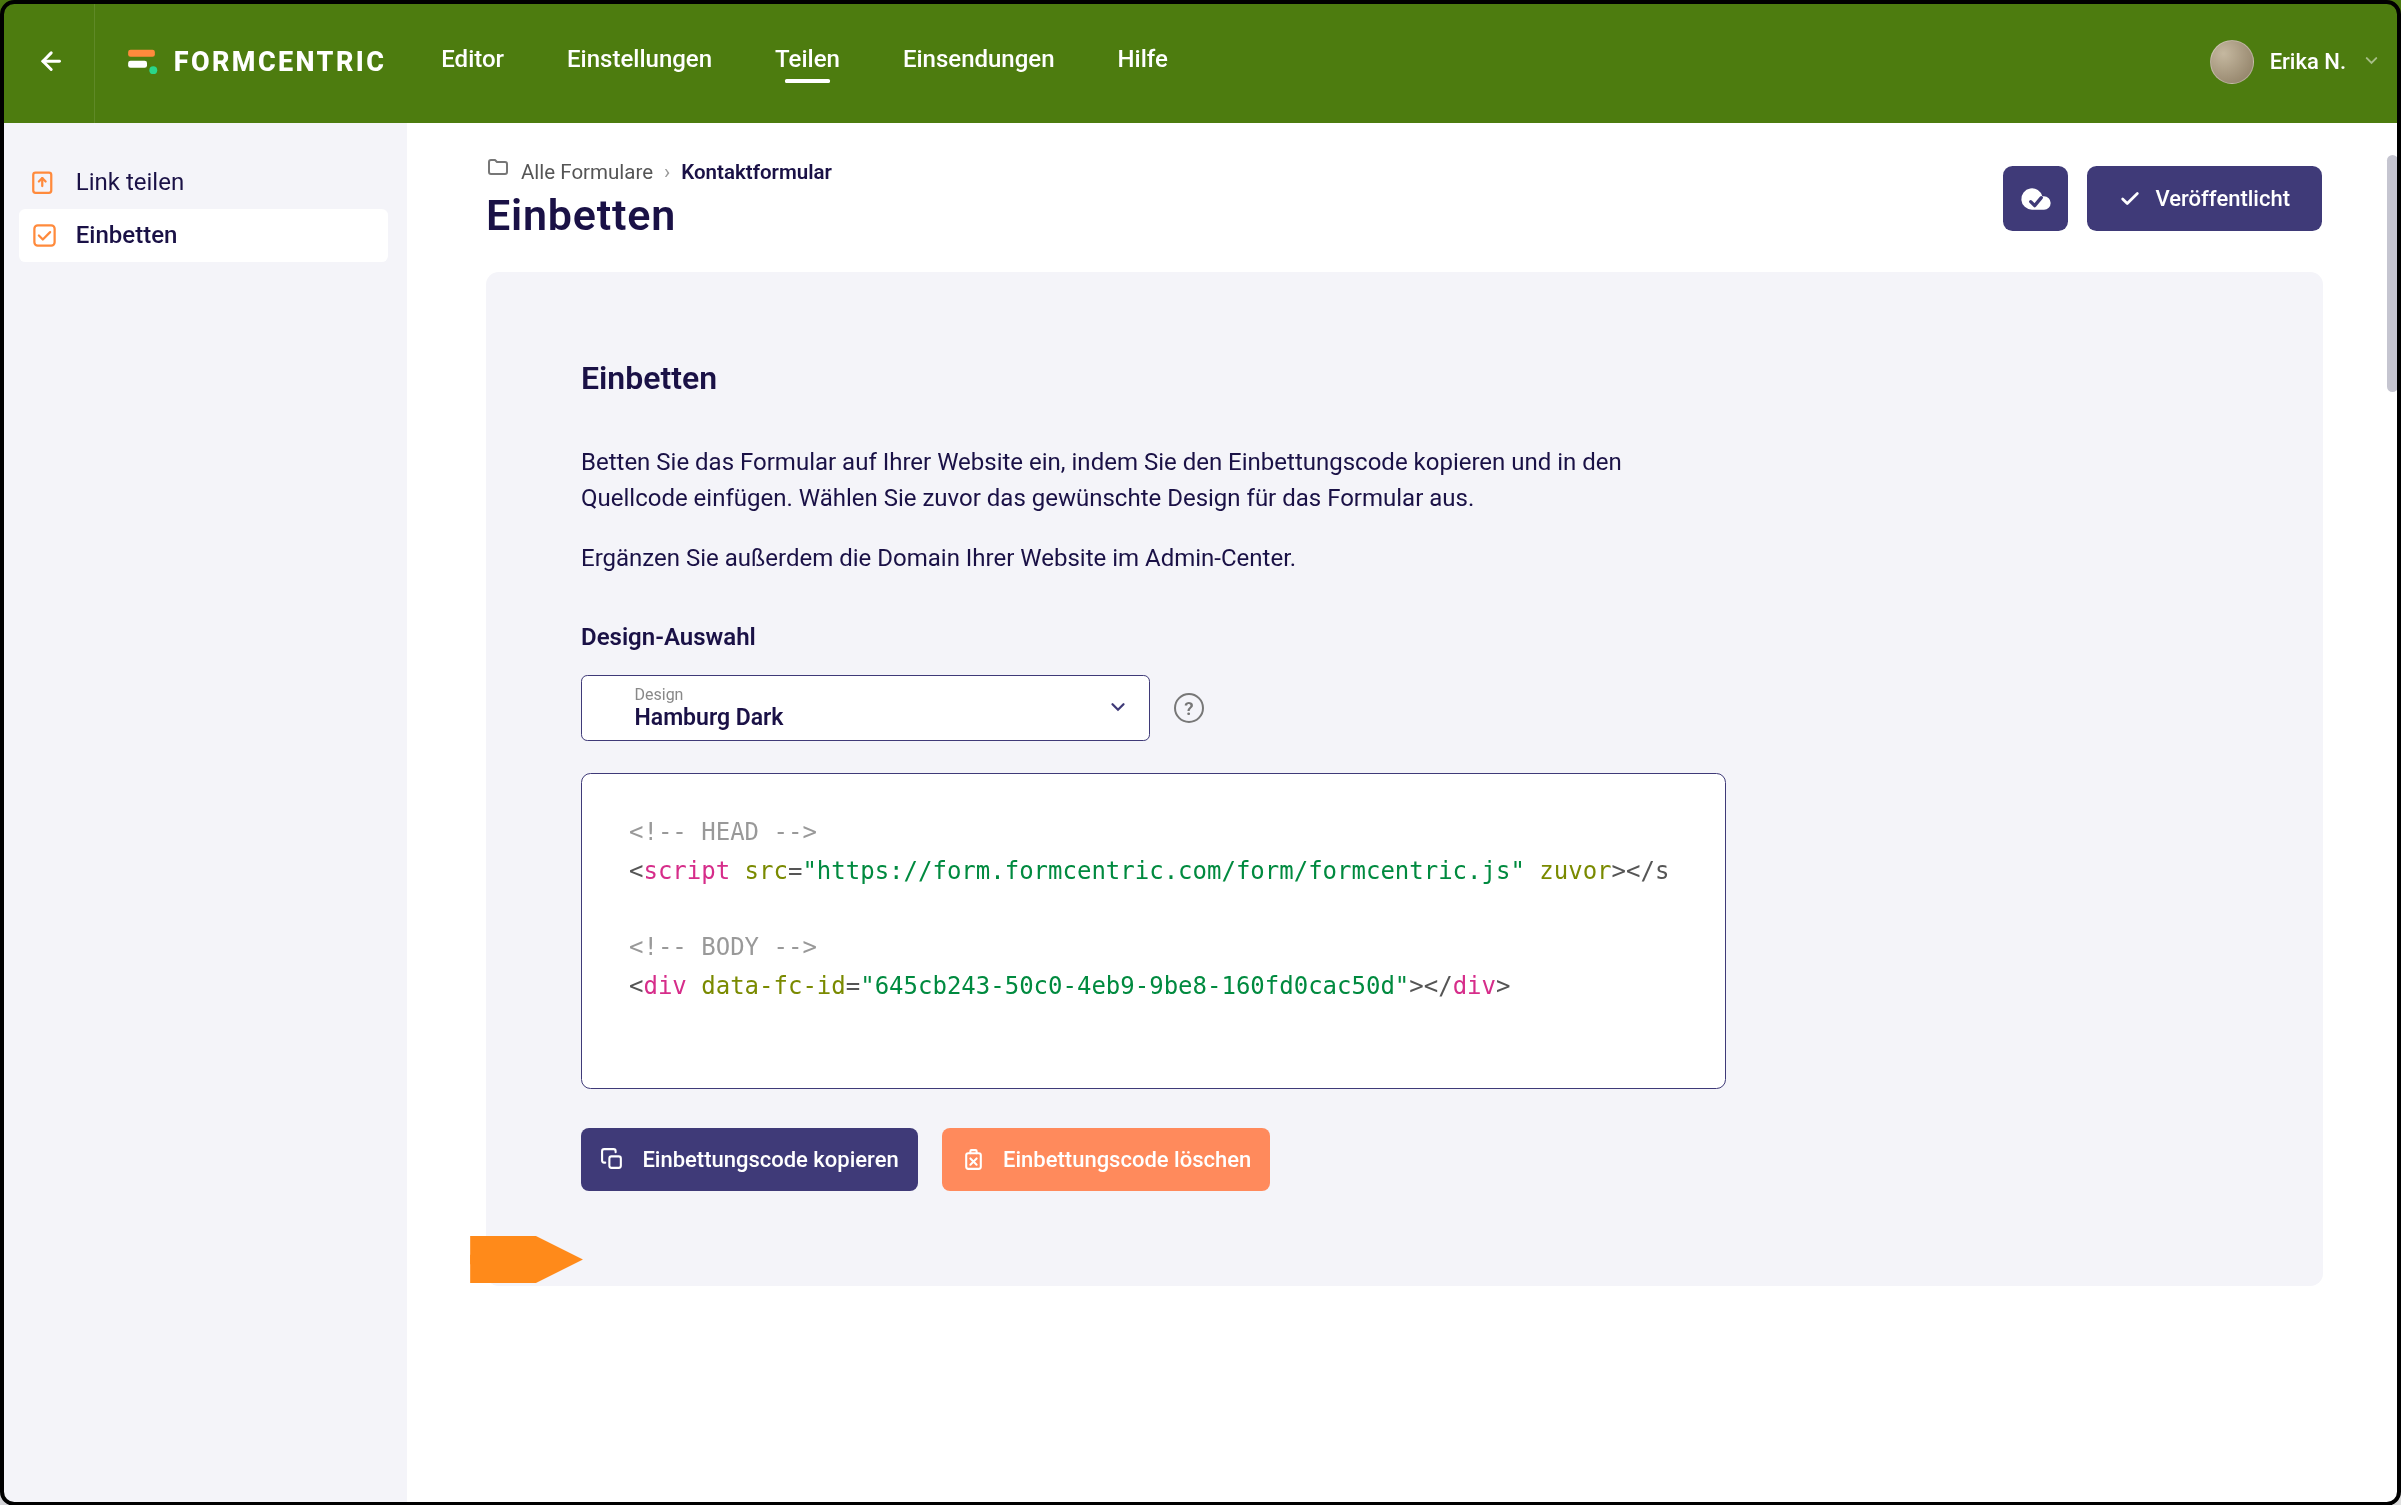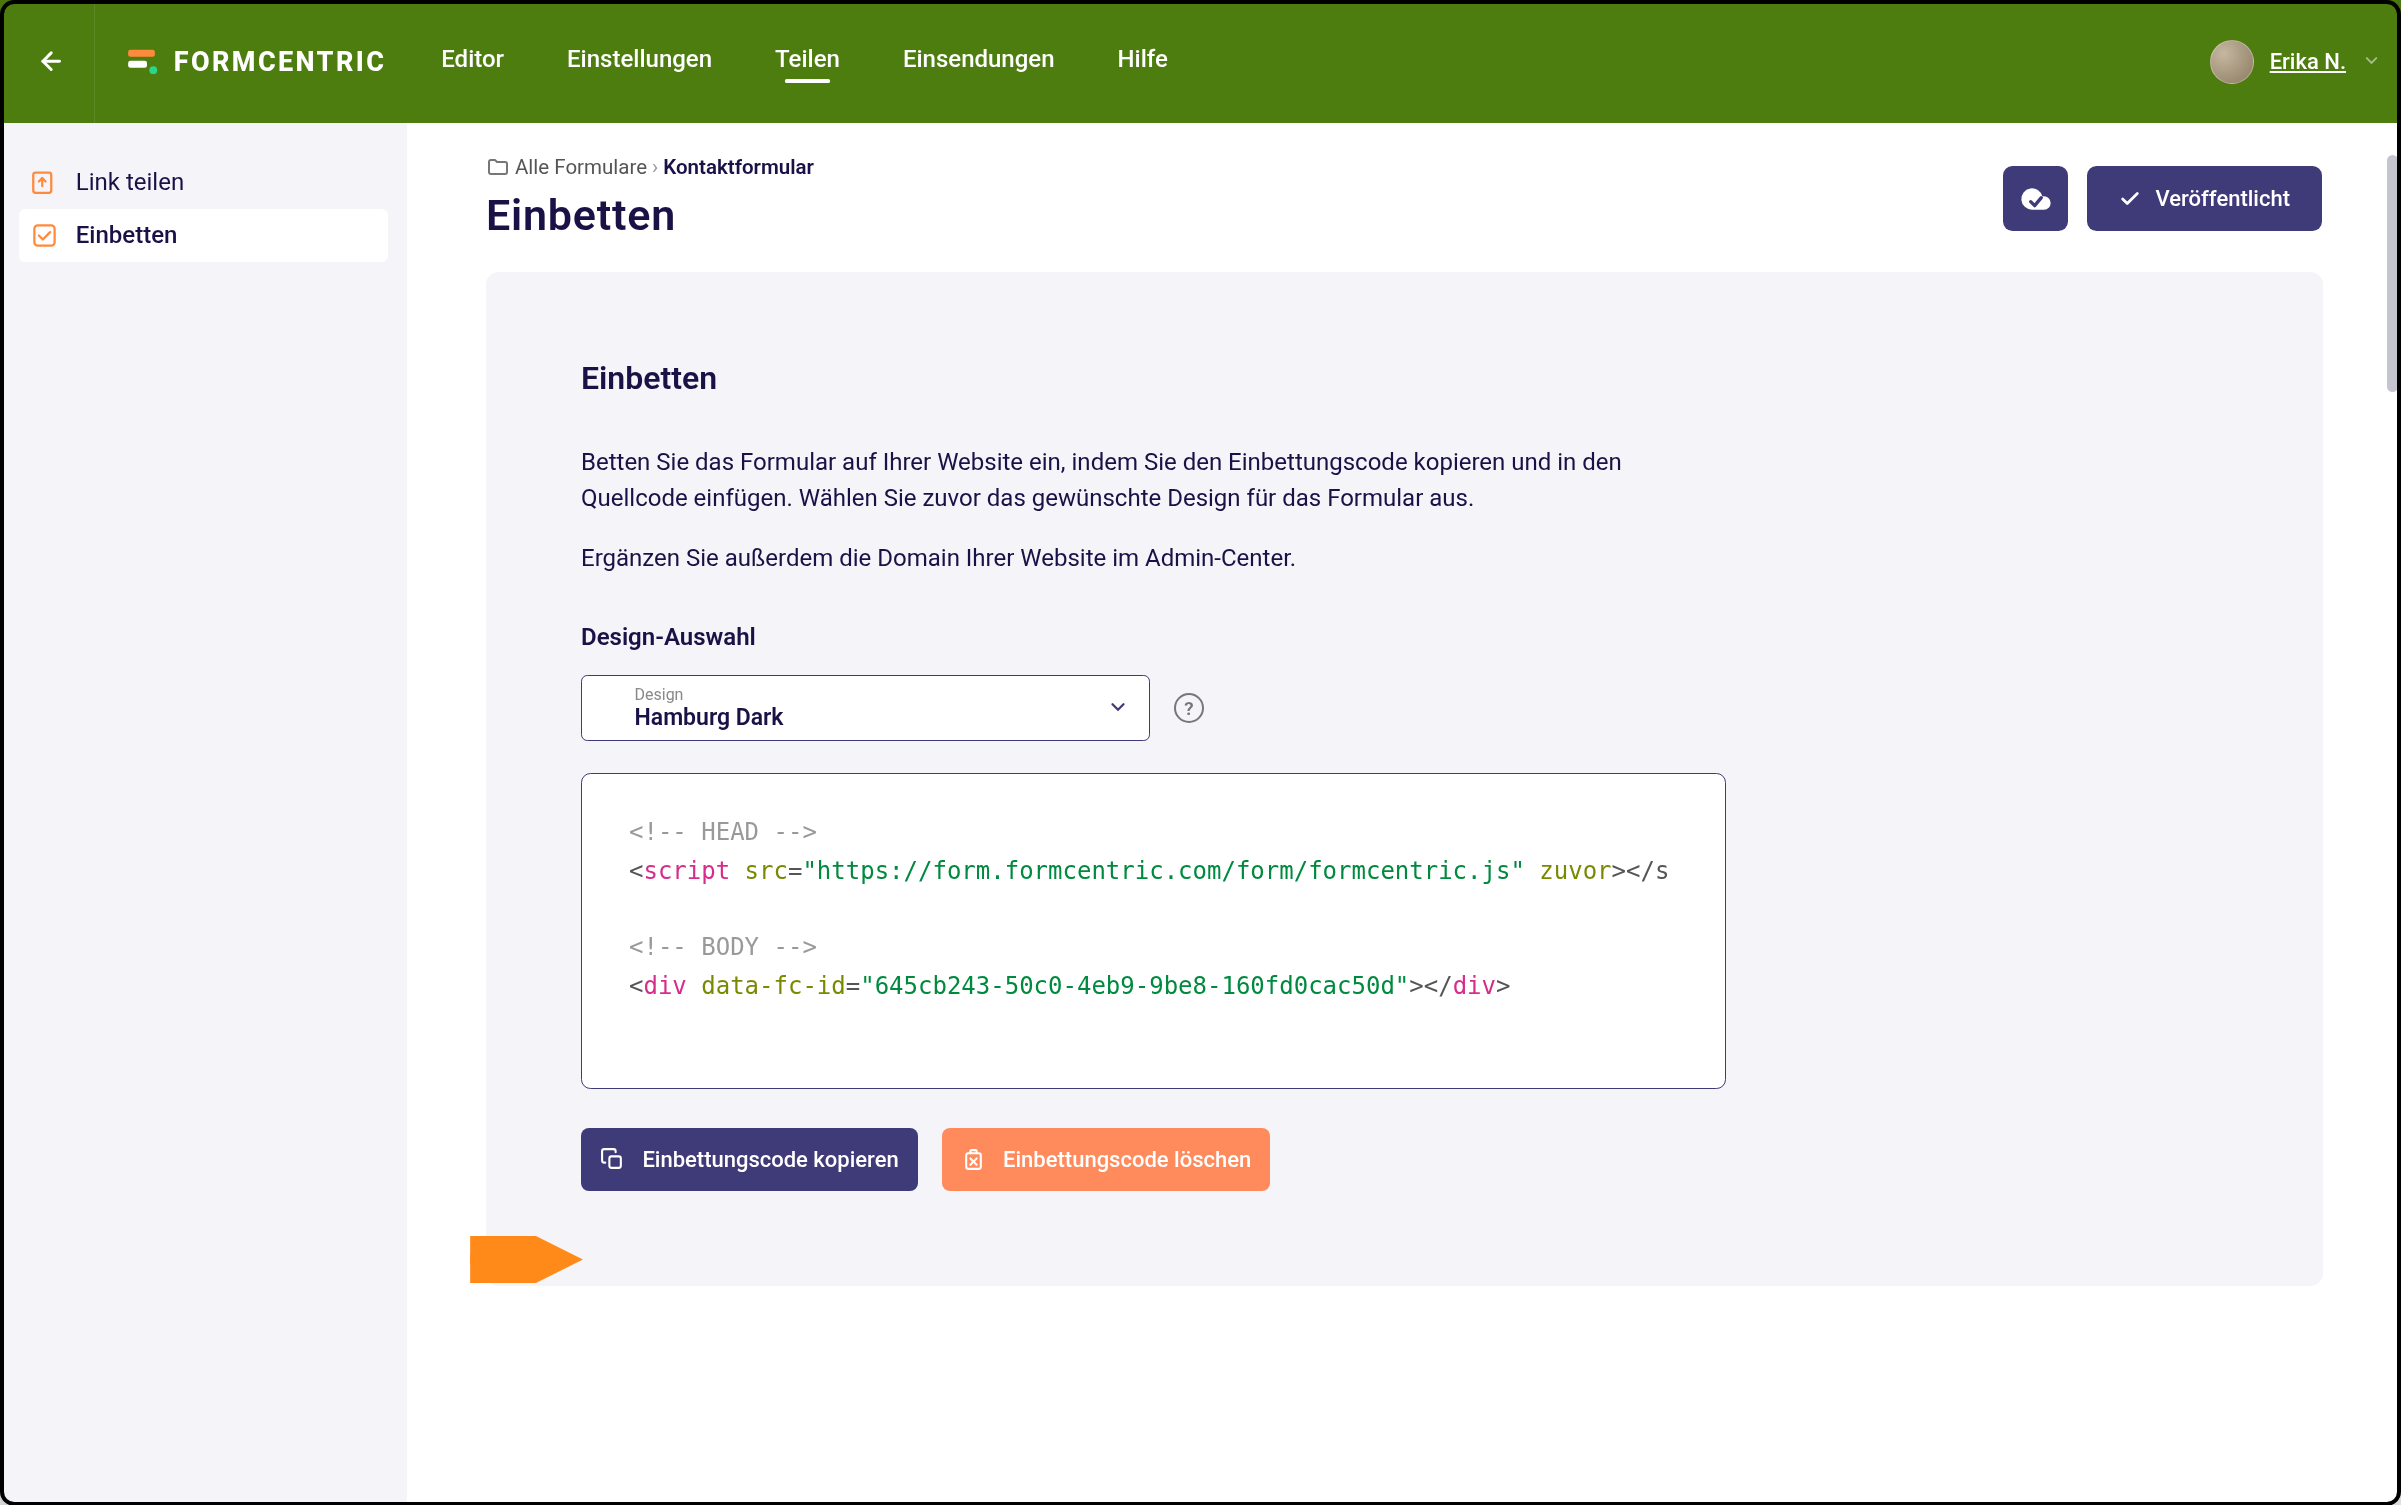--- a/index.html
+++ b/index.html
@@ -10,31 +10,31 @@
 .back-arrow { width: 38px; height: 38px; display: flex; align-items: center; justify-content: center; margin-right: 24px; cursor: pointer; }
 .vsep { width: 0.8px; height: 123px; background: rgba(255,255,255,0.1); margin-right: 30px; }
 .logo-wrap { display: flex; align-items: center; gap: 16px; margin-right: 55px; }
 .logo-icon svg { display: block; }
 .logo-text { color: #fff; font-weight: 800; letter-spacing: 2.4px; font-size: 27px; }
 .nav { display: flex; align-items: flex-end; gap: 63px; }
 .nav-item { color: #fff; font-size: 24px; font-weight: 500; cursor: pointer; position: relative; padding-bottom: 4.7px; }
 .nav-item.active::after { content: ""; position: absolute; left: 0; right: 0; bottom: -4.7px; height: 3.2px; background: #fff; border-radius: 1.6px; width: 70%; margin: 0 auto; }
 .user-area { margin-left: auto; display: flex; align-items: center; gap: 16px; cursor: pointer; }
 .avatar { width: 44px; height: 44px; border-radius: 50%; background: radial-gradient(circle at 30% 30%, #c5b8a0, #8a7a60); border: 1.6px solid rgba(255,255,255,0.3); }
-.user-name { color: #fff; font-size: 22px; font-weight: 500; text-decoration: underline; }
+.user-name { color: #fff; font-size: 22px; font-weight: 500; }
 .chev { color: rgba(255,255,255,0.5); }
 .body { display: flex; height: calc(1506px - 123px); position: relative; }
 .sidebar { width: 407px; background: #f4f4f9; padding: 32px 19px; position: relative; }
 .side-item { display: flex; align-items: center; gap: 17.4px; padding: 12.6px 11px; border-radius: 6.3px; font-size: 24px; cursor: pointer; color: #1a1146; }
 .side-item.active { background: #fff; font-weight: 500; }
 .side-item .icn { width: 28.4px; height: 28.4px; display: flex; align-items: center; justify-content: center; }
 .collapse-handle { position: absolute; right: -8px; top: 687px; color: #666; font-size: 17.4px; letter-spacing: -1.6px; cursor: pointer; }
 .main { flex: 1; background: #fff; padding: 32px 79px 32px 79px; position: relative; overflow-y: auto; }
 .scrollbar-thumb { position: absolute; right: 3.2px; top: 32px; width: 11px; height: 237px; background: #c5c5d0; border-radius: 5.5px; }
-.breadcrumb { display: flex; align-items: flex-start; gap: 5px; font-size: 20.5px; color: #555; margin-bottom: 6.3px; }
+.breadcrumb { display: flex; align-items: flex-end; gap: 11px; font-size: 20.5px; color: #555; margin-bottom: 6.3px; }
 .breadcrumb .bc-link { color: #555; cursor: pointer; }
 .breadcrumb .bc-sep { color: #999; }
 .breadcrumb .bc-current { color: #1a1146; font-weight: 600; }
 .page-head-row { display: flex; align-items: flex-start; justify-content: space-between; margin-bottom: 32px; }
 .page-title { font-size: 43px; font-weight: 600; color: #1a1146; letter-spacing: 0.8px; }
 .head-actions { display: flex; align-items: center; gap: 19px; margin-top: -24px; }
 .cloud-btn { width: 65px; height: 65px; background: #3f3a78; border-radius: 9.5px; display: flex; align-items: center; justify-content: center; cursor: pointer; }
 .publish-btn { height: 65px; padding: 0 32px; background: #3f3a78; border-radius: 9.5px; display: flex; align-items: center; gap: 14.2px; color: #fff; font-size: 22px; font-weight: 500; cursor: pointer; }
 .card { background: #f4f4f9; border-radius: 12.6px; padding: 87px 95px 95px 95px; width: 1837px; }
 .card-title { font-size: 32px; font-weight: 600; color: #1a1146; margin-bottom: 47px; }

